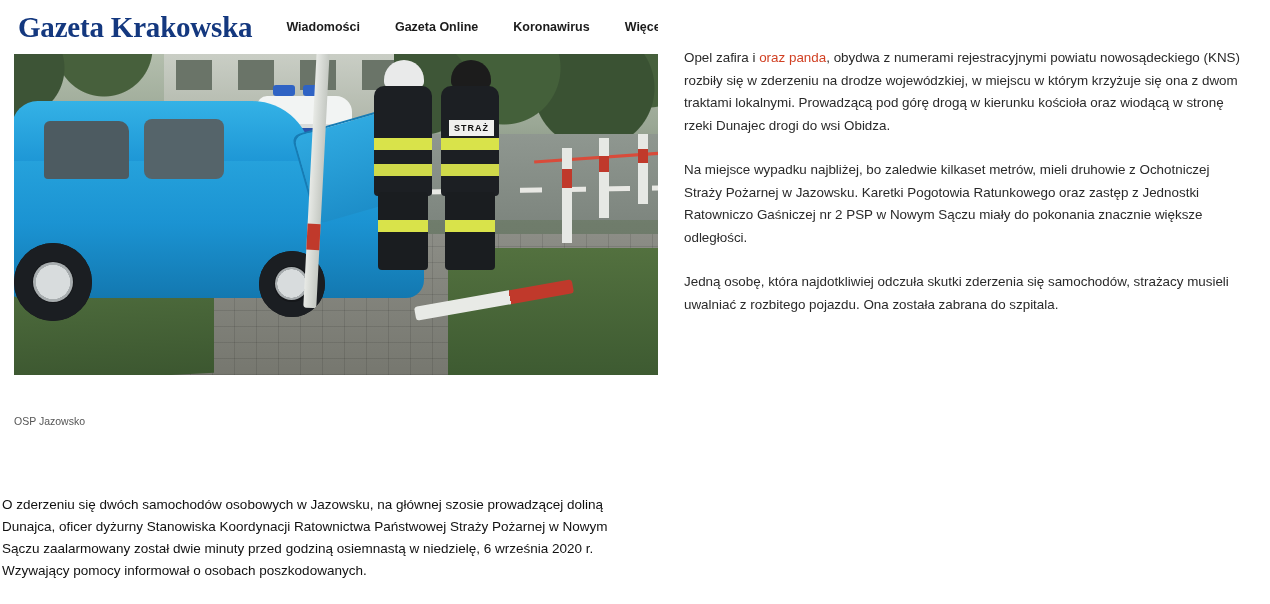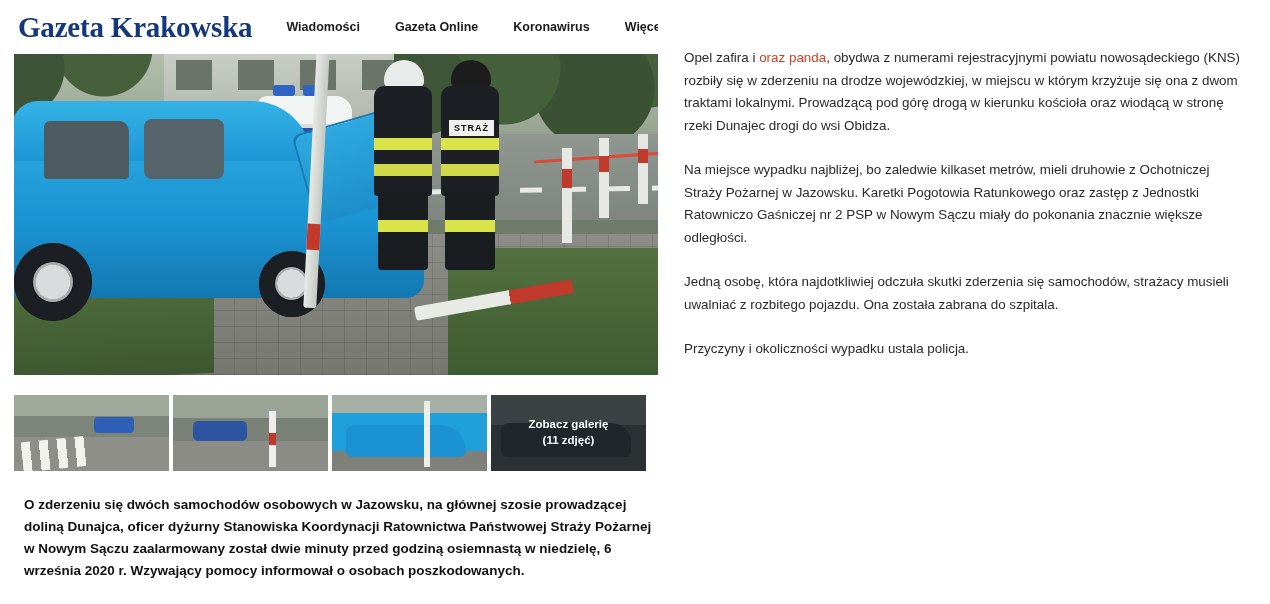--- a/index.html
+++ b/index.html
@@ -515,25 +515,25 @@
     flex-direction: column;
     align-items: center;
     justify-content: center;
     line-height: 1.35;
     text-align: center;
   }
 
   
   .lead {
     position: absolute;
-    left: 24px;
+    left: 2px;
     top: 456px;
     width: 632px;
     font-size: 13.5px;
-    font-weight: bold;
+    font-weight: normal;
     line-height: 1.62;
     color: #111;
   }
 
   
   .right-col {
     position: absolute;
     left: 684px;
     top: 47px;
     width: 562px;
@@ -615,37 +615,25 @@
           <div class="ff-stripe low"></div>
         </div>
         <div class="ff-legs"></div>
       </div>
 
       <div class="ground-tool"></div>
     </div>
 
     <div class="hero-credit">OSP Jazowsko</div>
 
-    <div class="thumbs">
-      <div class="thumb t1"></div>
-      <div class="thumb t2"></div>
-      <div class="thumb t3"></div>
-      <div class="thumb t4">
-        <div class="gallery-overlay">
-          <span>Zobacz galerię</span>
-          <span>(11 zdjęć)</span>
-        </div>
-      </div>
-    </div>
 
     <div class="lead">O zderzeniu się dwóch samochodów osobowych w Jazowsku, na głównej szosie prowadzącej doliną Dunajca, oficer dyżurny Stanowiska Koordynacji Ratownictwa Państwowej Straży Pożarnej w Nowym Sączu zaalarmowany został dwie minuty przed godziną osiemnastą w niedzielę, 6 września 2020 r. Wzywający pomocy informował o osobach poszkodowanych.</div>
   </div>
 
   <div class="right-col">
     <p>
       <span>Opel zafira i </span><a href="#">oraz panda</a><span>, obydwa z numerami rejestracyjnymi powiatu nowosądeckiego (KNS) rozbiły się w zderzeniu na drodze wojewódzkiej, w miejscu w którym krzyżuje się ona z dwom traktami lokalnymi. Prowadzącą pod górę drogą w kierunku kościoła oraz wiodącą w stronę rzeki Dunajec drogi do wsi Obidza.</span>
     </p>
     <p>Na miejsce wypadku najbliżej, bo zaledwie kilkaset metrów, mieli druhowie z Ochotniczej Straży Pożarnej w Jazowsku. Karetki Pogotowia Ratunkowego oraz zastęp z Jednostki Ratowniczo Gaśniczej nr 2 PSP w Nowym Sączu miały do pokonania znacznie większe odległości.</p>
     <p>Jedną osobę, która najdotkliwiej odczuła skutki zderzenia się samochodów, strażacy musieli uwalniać z rozbitego pojazdu. Ona została zabrana do szpitala.</p>
-    <p>Przyczyny i okoliczności wypadku ustala policja.</p>
   </div>
 
 </div>
 
 </body></html>

